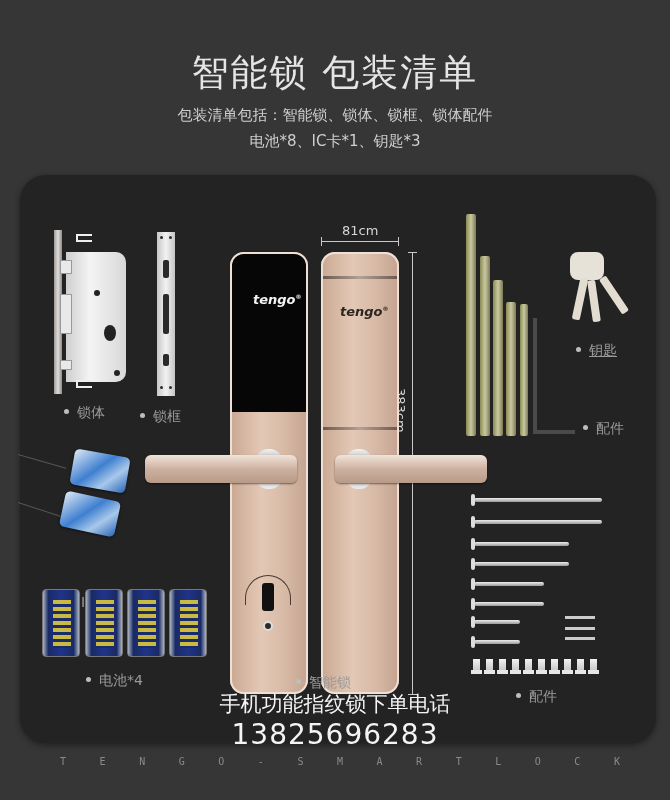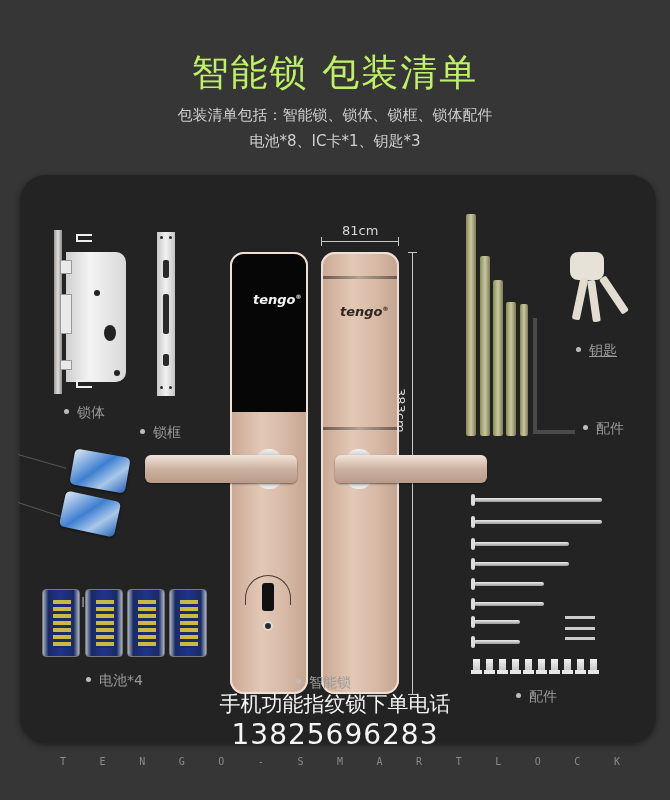--- a/index.html
+++ b/index.html
@@ -6,21 +6,21 @@
     html, body { width: 670px; height: 800px; overflow: hidden; }
     body {
       background: #363636;
       font-family: "DejaVu Sans", "Liberation Sans", sans-serif;
       color: #e6e6e6;
       position: relative;
     }
     .title {
       position: absolute; left: 0; width: 670px; top: 48px;
       text-align: center; font-size: 37px; font-weight: 300;
-      color: #bef264; letter-spacing: 2px;
+      color: #e5e5e5; letter-spacing: 2px;
     }
     .subtitle {
       position: absolute; left: 0; width: 670px; text-align: center;
       font-size: 15px; color: #cfcfcf;
     }
     .sub1 { top: 106px; }
     .sub2 { top: 132px; }
     .panel {
       position: absolute; left: 20px; top: 175px; width: 636px; height: 568px;
       background: #232323; border-radius: 26px;
@@ -191,21 +191,21 @@
 
 <div class="strike">
   <div class="h" style="left:6px;top:28px;width:6px;height:18px;"></div>
   <div class="h" style="left:6px;top:62px;width:6px;height:40px;"></div>
   <div class="h" style="left:6px;top:122px;width:6px;height:12px;"></div>
   <div class="h" style="left:3px;top:4px;width:3px;height:3px;"></div>
   <div class="h" style="left:12px;top:4px;width:3px;height:3px;"></div>
   <div class="h" style="left:3px;top:154px;width:3px;height:3px;"></div>
   <div class="h" style="left:12px;top:154px;width:3px;height:3px;"></div>
 </div>
-<div class="label" style="left:140px;top:424px;">
+<div class="label" style="left:140px;top:408px;">
   <span class="dot"></span><span>锁框</span>
 </div>
 
 <div class="dim-h"></div>
 <div class="dim-text dim-w">81cm</div>
 <div class="dim-v"></div>
 <div class="dim-text dim-hgt">383cm</div>
 
 <div class="lockface front"></div>
 <div class="screen"></div>

